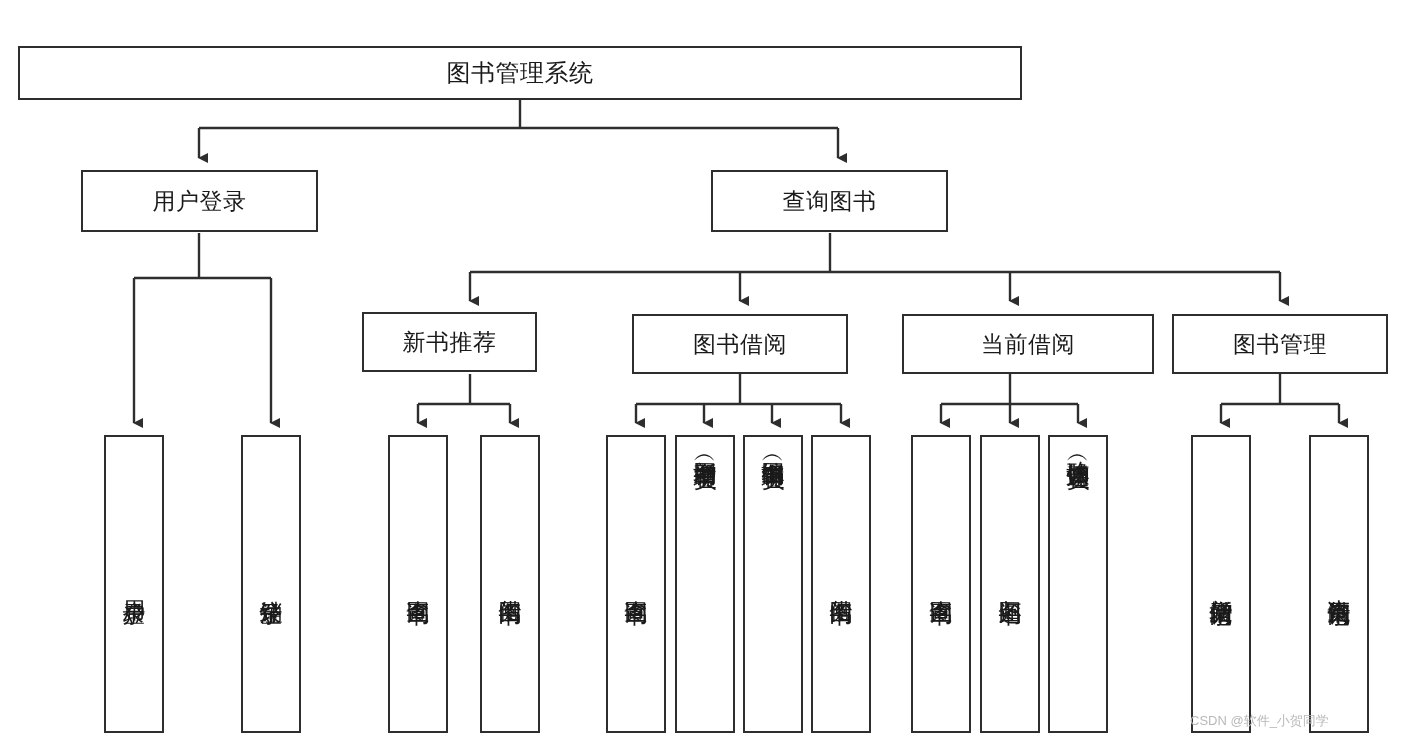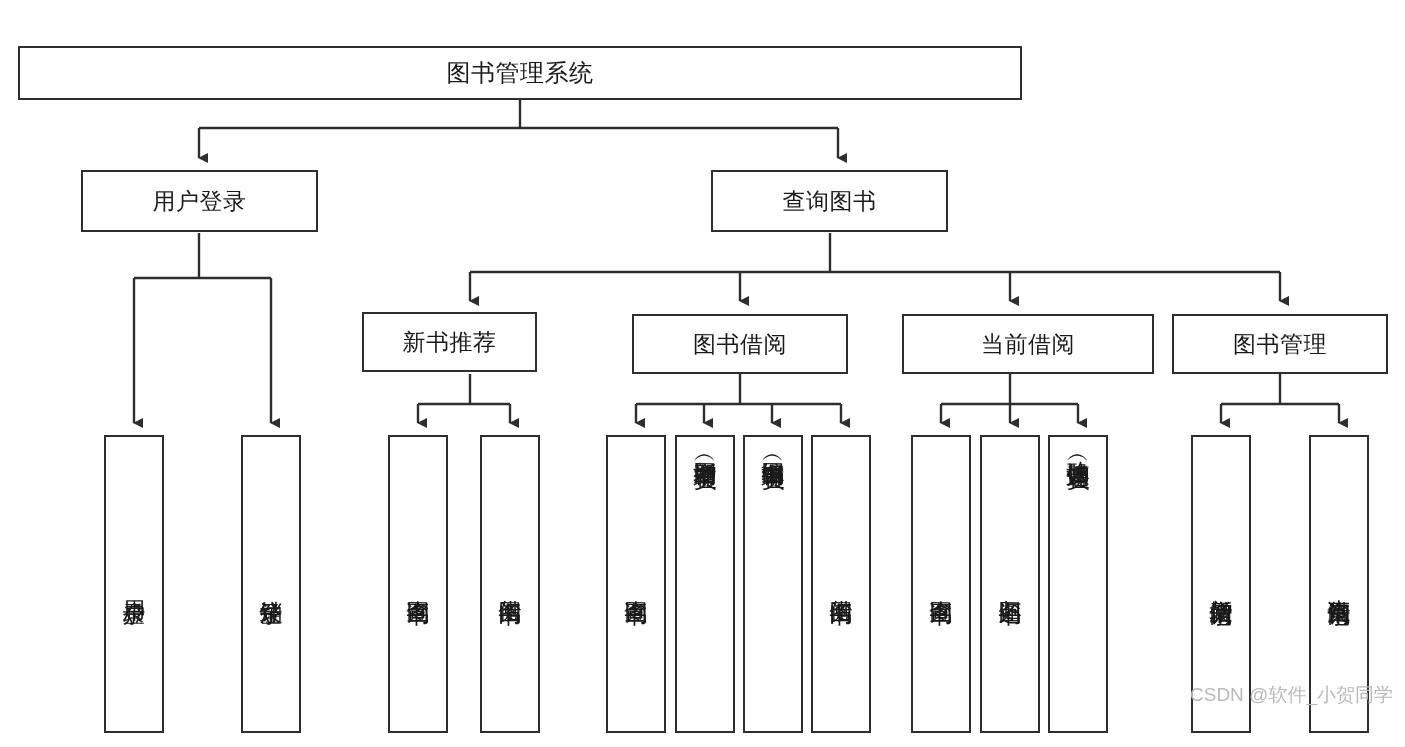--- a/index.html
+++ b/index.html
@@ -65,22 +65,22 @@
     height: auto;
     max-height: 100%;
   }
   .node.v.centered {
     align-items: center;
     padding-top: 0;
   }
   #watermark {
     position: absolute;
     left: 1190px;
-    top: 682px;
-    font-size: 19px;
+    top: 712px;
+    font-size: 13px;
     color: #b9b9b9;
     white-space: nowrap;
     z-index: 5;
     font-family: "Liberation Sans", "DejaVu Sans", sans-serif;
   }
 </style>
 </head>
 <body>
 
 <div id="diagram-root">

